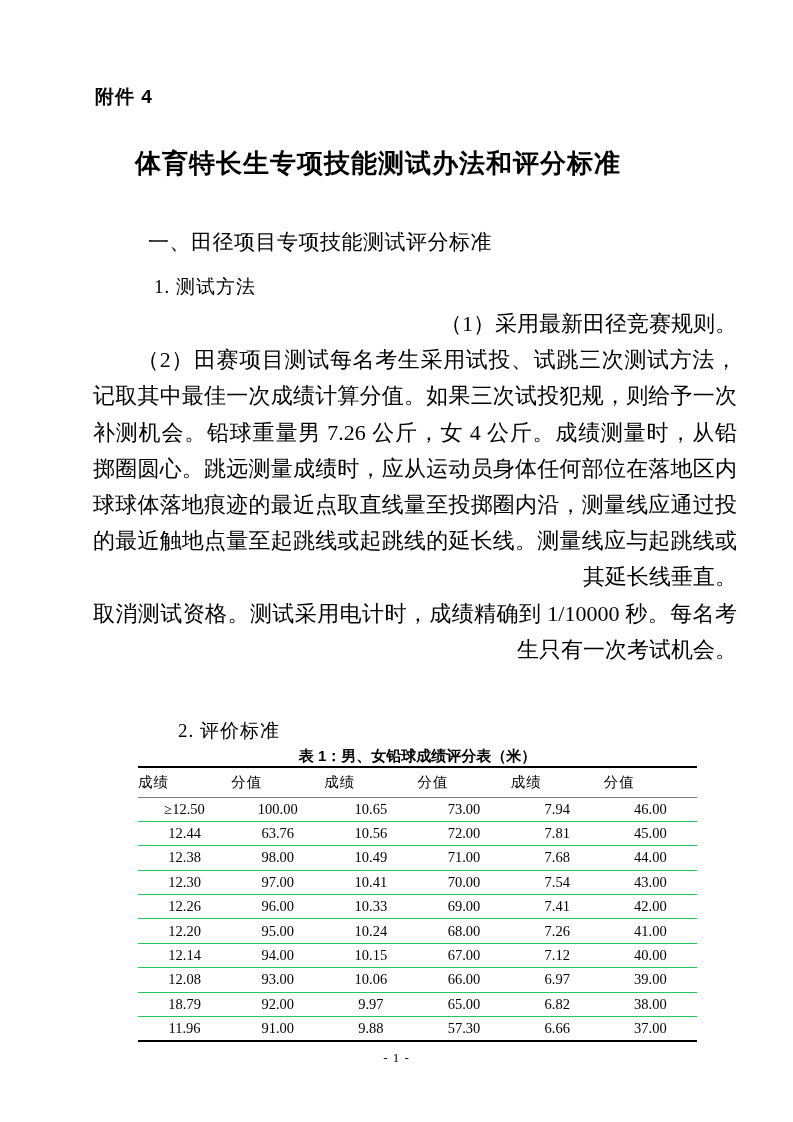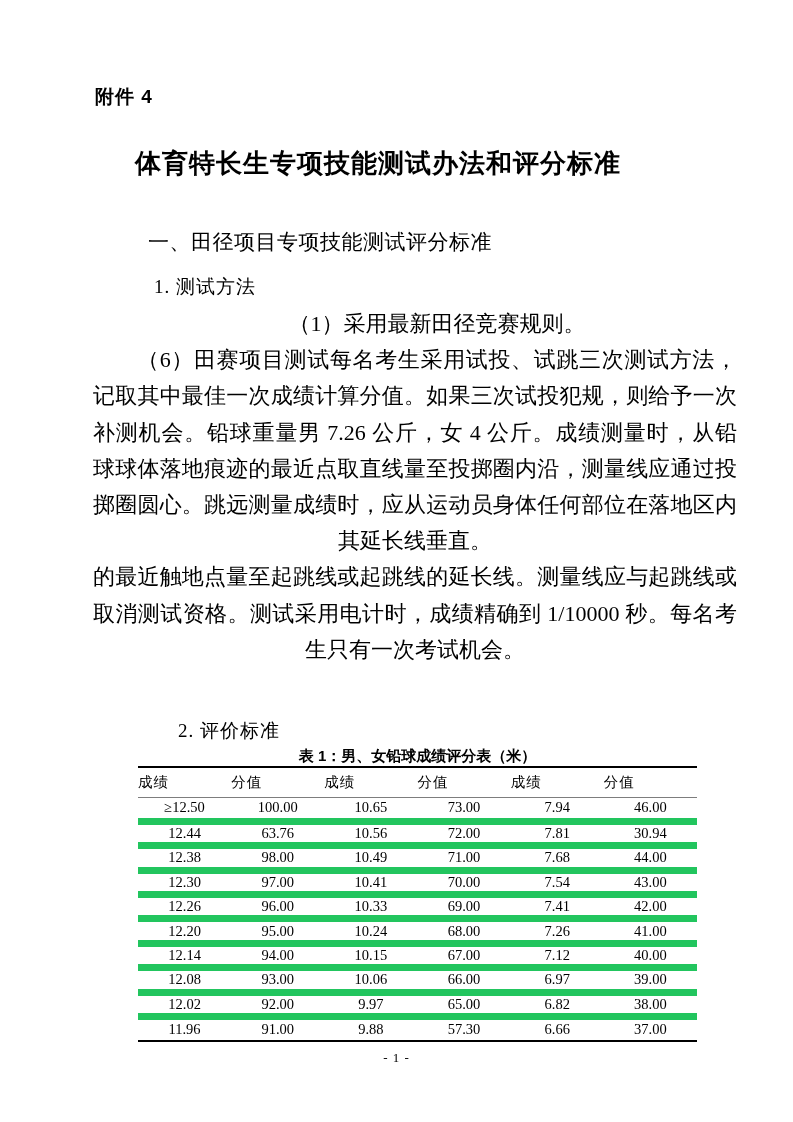--- a/index.html
+++ b/index.html
@@ -27,21 +27,21 @@
     font-weight:400; font-size:21px; letter-spacing:0.5px;
   }
   .sub-heading1 { top:274px; left:154px; font-size:19px; letter-spacing:1px; }
   .sub-heading2 { top:718px; left:178px; font-size:19px; letter-spacing:1px; }
 
   .body-text {
     top:306px; left:93px; width:644px;
     font-size:22px; line-height:36.2px;
     word-break:break-all;
   }
-  .bline { text-align:center; }
+  .bline { text-align:right; }
   .bline.fill { text-align:justify; text-align-last:justify; }
   .bline.first { text-indent:44px; }
 
   .table1-title {
     top:747px; left:138px; width:559px; text-align:center;
     font-family:Liberation Sans, sans-serif;
     font-weight:700; font-size:15px;
   }
   .table1-wrap { top:766px; left:138px; width:559px; }
   table.score {
@@ -49,21 +49,21 @@
     border-top:2.5px solid #000; border-bottom:2.5px solid #000;
     font-size:14.5px;
   }
   table.score th {
     font-weight:400; height:30px; text-align:left;
     border-bottom:1.5px solid #7d7d7d; font-size:14.5px;
     letter-spacing:1px;
   }
   table.score td {
     height:24.4px; text-align:center;
-    border-bottom:7px solid #22c55e;
+    border-bottom:1px solid #22c55e;
     font-family:"Liberation Serif","DejaVu Serif",serif;
   }
   table.score tbody tr:last-child td { border-bottom:none; }
 
   .page-number {
     top:1050px; left:0; width:793px; text-align:center;
     font-size:13px; letter-spacing:1px;
   }
 </style>
 </head>
@@ -72,27 +72,27 @@
 <div class="abs attachment">附件 4</div>
 
 <h1 class="abs doc-title">体育特长生专项技能测试办法和评分标准</h1>
 
 <h2 class="abs section-heading">一、田径项目专项技能测试评分标准</h2>
 
 <div class="abs sub-heading1">1. 测试方法</div>
 
 <div class="abs body-text">
     <div class="bline first">（1）采用最新田径竞赛规则。</div>
-    <div class="bline first fill">（6）田赛项目测试每名考生采用试投、试跳三次测试方法，</div>
+    <div class="bline first fill">（2）田赛项目测试每名考生采用试投、试跳三次测试方法，</div>
     <div class="bline fill">记取其中最佳一次成绩计算分值。如果三次试投犯规，则给予一次</div>
     <div class="bline fill">补测机会。铅球重量男 7.26 公斤，女 4 公斤。成绩测量时，从铅</div>
+    <div class="bline fill">掷圈圆心。跳远测量成绩时，应从运动员身体任何部位在落地区内</div>
     <div class="bline fill">球球体落地痕迹的最近点取直线量至投掷圈内沿，测量线应通过投</div>
-    <div class="bline fill">掷圈圆心。跳远测量成绩时，应从运动员身体任何部位在落地区内</div>
+    <div class="bline fill">的最近触地点量至起跳线或起跳线的延长线。测量线应与起跳线或</div>
     <div class="bline">其延长线垂直。</div>
-    <div class="bline fill">的最近触地点量至起跳线或起跳线的延长线。测量线应与起跳线或</div>
     <div class="bline fill">取消测试资格。测试采用电计时，成绩精确到 1/10000 秒。每名考</div>
     <div class="bline">生只有一次考试机会。</div>
   </div>
 
 <div class="abs sub-heading2">2. 评价标准</div>
 
 <div class="abs table1-title">表 1：男、女铅球成绩评分表（米）</div>
 
 <div class="abs table1-wrap">
   <table class="score">
@@ -114,21 +114,21 @@
           <td>73.00</td>
           <td>7.94</td>
           <td>46.00</td>
         </tr>
         <tr>
           <td>12.44</td>
           <td>63.76</td>
           <td>10.56</td>
           <td>72.00</td>
           <td>7.81</td>
-          <td>30.94</td>
+          <td>45.00</td>
         </tr>
         <tr>
           <td>12.38</td>
           <td>98.00</td>
           <td>10.49</td>
           <td>71.00</td>
           <td>7.68</td>
           <td>44.00</td>
         </tr>
         <tr>
@@ -165,21 +165,21 @@
         </tr>
         <tr>
           <td>12.08</td>
           <td>93.00</td>
           <td>10.06</td>
           <td>66.00</td>
           <td>6.97</td>
           <td>39.00</td>
         </tr>
         <tr>
-          <td>12.02</td>
+          <td>18.79</td>
           <td>92.00</td>
           <td>9.97</td>
           <td>65.00</td>
           <td>6.82</td>
           <td>38.00</td>
         </tr>
         <tr>
           <td>11.96</td>
           <td>91.00</td>
           <td>9.88</td>

